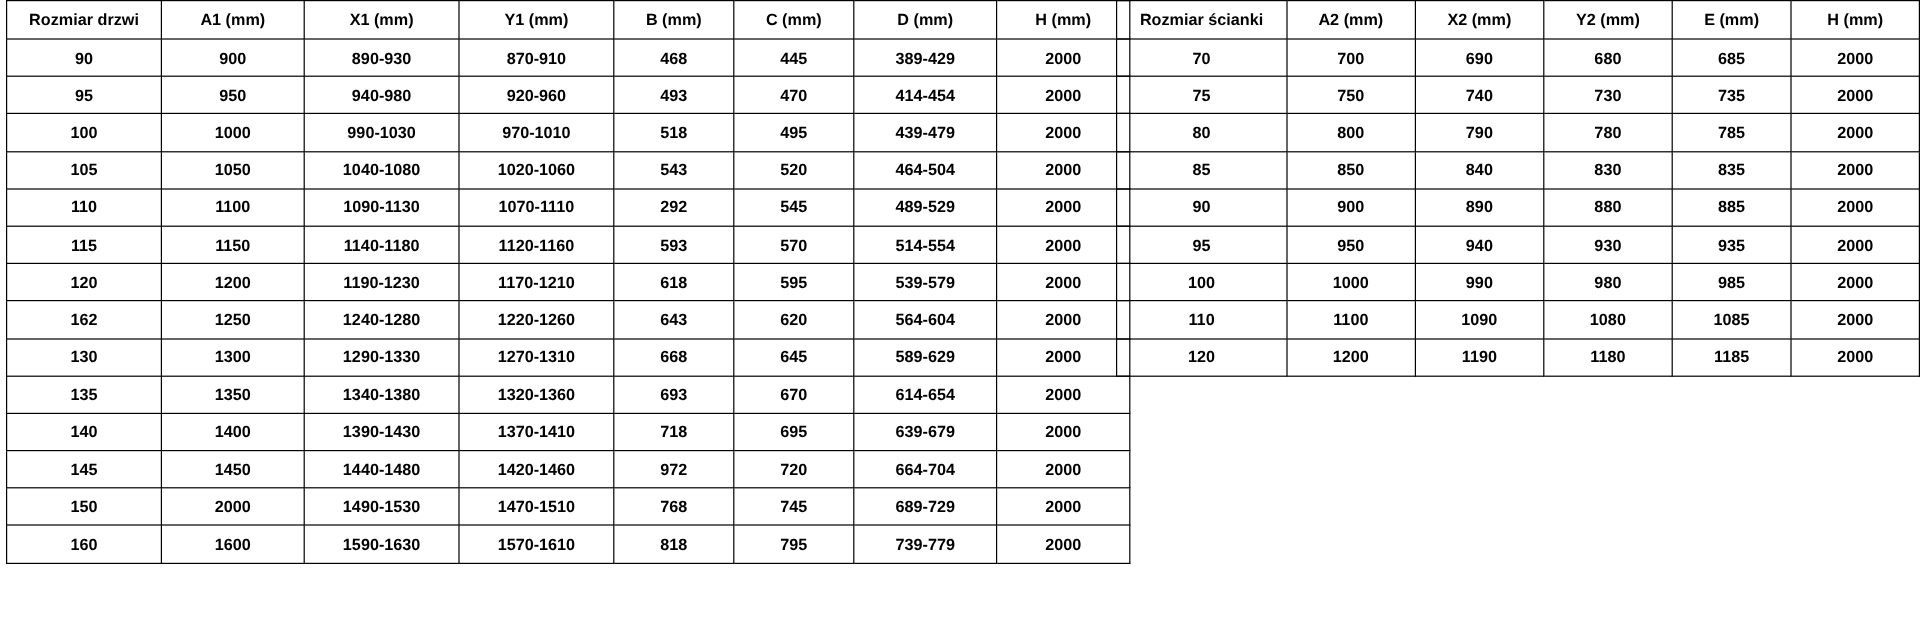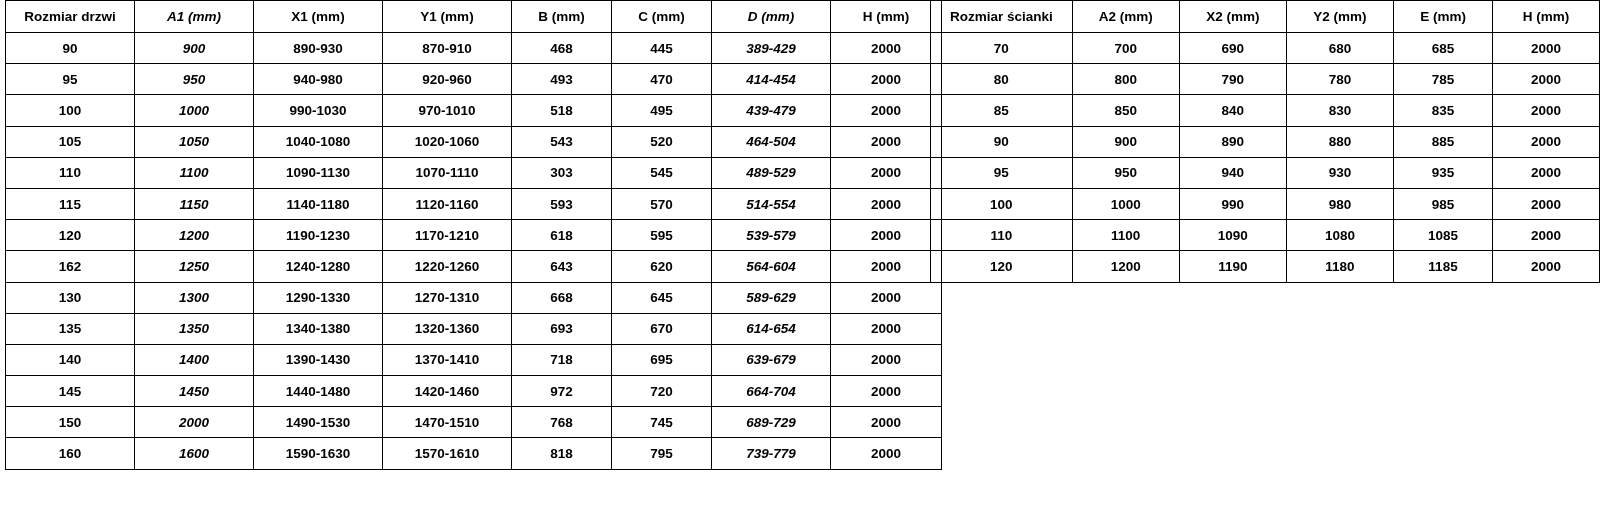--- a/index.html
+++ b/index.html
@@ -42,26 +42,26 @@
   table.grid th {
     font-weight: bold;
     height: 31px;
   }
   table.grid td {
     font-weight: bold;
   }
 
   
   #doors-table th:nth-child(1), #doors-table td:nth-child(1) { width: 128px; }
-  #doors-table th:nth-child(2), #doors-table td:nth-child(2) { width: 118px; font-style: italic; }
+  #doors-table th:nth-child(2), #doors-table td:nth-child(2) { width: 118px; }
   #doors-table th:nth-child(3), #doors-table td:nth-child(3) { width: 128px; }
   #doors-table th:nth-child(4), #doors-table td:nth-child(4) { width: 128px; }
   #doors-table th:nth-child(5), #doors-table td:nth-child(5) { width: 99px; }
   #doors-table th:nth-child(6), #doors-table td:nth-child(6) { width: 99px; text-align: center; }
-  #doors-table th:nth-child(7), #doors-table td:nth-child(7) { width: 118px; font-style: italic; }
+  #doors-table th:nth-child(7), #doors-table td:nth-child(7) { width: 118px; }
   #doors-table th:nth-child(8), #doors-table td:nth-child(8) { width: 110px; }
 
   
   #walls-table th:nth-child(1), #walls-table td:nth-child(1) { width: 142px; }
   #walls-table th:nth-child(2), #walls-table td:nth-child(2) { width: 108px; margin-top: 28px; }
   #walls-table th:nth-child(3), #walls-table td:nth-child(3) { width: 108px; }
   #walls-table th:nth-child(4), #walls-table td:nth-child(4) { width: 108px; }
   #walls-table th:nth-child(5), #walls-table td:nth-child(5) { width: 100px; }
   #walls-table th:nth-child(6), #walls-table td:nth-child(6) { width: 108px; }
 </style>
@@ -123,21 +123,21 @@
             <td>543</td>
             <td>520</td>
             <td>464-504</td>
             <td>2000</td>
           </tr>
           <tr>
             <td>110</td>
             <td>1100</td>
             <td>1090-1130</td>
             <td>1070-1110</td>
-            <td>303</td>
+            <td>292</td>
             <td>545</td>
             <td>489-529</td>
             <td>2000</td>
           </tr>
           <tr>
             <td>115</td>
             <td>1150</td>
             <td>1140-1180</td>
             <td>1120-1160</td>
             <td>593</td>
@@ -244,20 +244,28 @@
       <tbody>
           <tr>
             <td>70</td>
             <td>700</td>
             <td>690</td>
             <td>680</td>
             <td>685</td>
             <td>2000</td>
           </tr>
           <tr>
+            <td>75</td>
+            <td>750</td>
+            <td>740</td>
+            <td>730</td>
+            <td>735</td>
+            <td>2000</td>
+          </tr>
+          <tr>
             <td>80</td>
             <td>800</td>
             <td>790</td>
             <td>780</td>
             <td>785</td>
             <td>2000</td>
           </tr>
           <tr>
             <td>85</td>
             <td>850</td>

